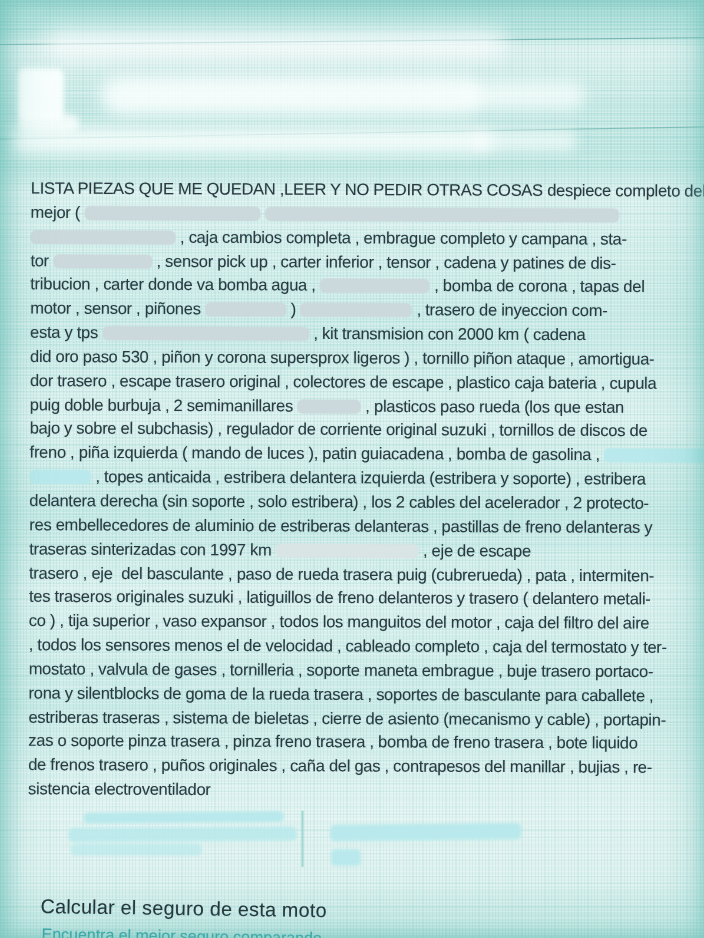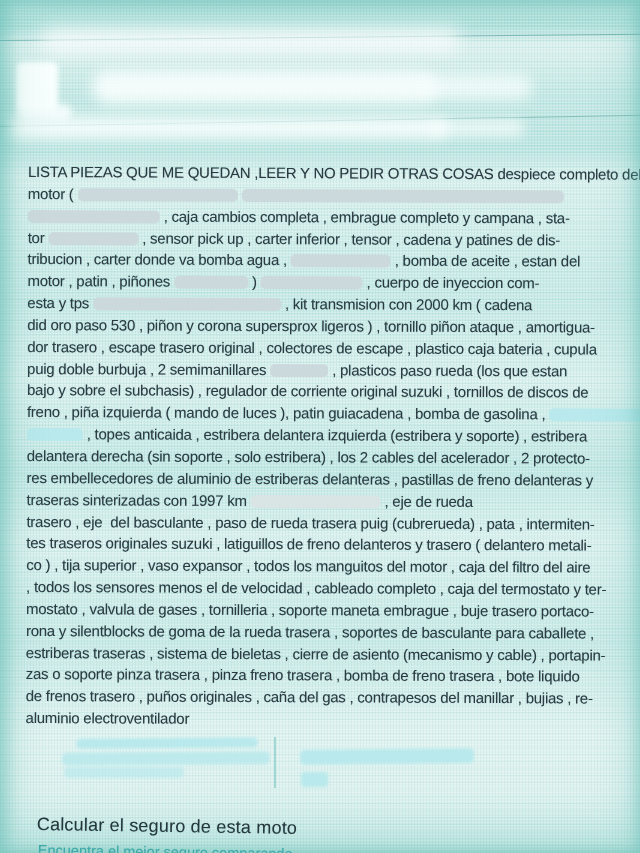--- a/index.html
+++ b/index.html
@@ -105,45 +105,45 @@
   <div class="wash w-top"></div>
   <div class="wash w-avatar"></div>
   <div class="wash w-avatar2"></div>
   <div class="wash soft w-title"></div>
   <div class="wash w-title-tail"></div>
   <div class="wash soft w-sub"></div>
   <div class="wash w-sub-tail"></div>
 
   <div class="listing">
       <div class="tline"><span>LISTA PIEZAS QUE ME QUEDAN ,LEER Y NO PEDIR OTRAS COSAS despiece completo del</span></div>
-      <div class="tline"><span>motor ( </span><span class="redact gray" style="width: 160px;"></span><span> </span><span class="redact gray" style="width: 322px;"></span></div>
+      <div class="tline"><span>mejor ( </span><span class="redact gray" style="width: 160px;"></span><span> </span><span class="redact gray" style="width: 322px;"></span></div>
       <div class="tline"><span class="redact gray" style="width: 132px;"></span><span> , caja cambios completa , embrague completo y campana , sta-</span></div>
       <div class="tline"><span>tor </span><span class="redact gray" style="width: 90px;"></span><span> , sensor pick up , carter inferior , tensor , cadena y patines de dis-</span></div>
-      <div class="tline"><span>tribucion , carter donde va bomba agua , </span><span class="redact gray" style="width: 100px;"></span><span> , bomba de aceite , estan del</span></div>
-      <div class="tline"><span>motor , patin , piñones </span><span class="redact gray" style="width: 74px;"></span><span> ) </span><span class="redact gray" style="width: 102px;"></span><span> , cuerpo de inyeccion com-</span></div>
+      <div class="tline"><span>tribucion , carter donde va bomba agua , </span><span class="redact gray" style="width: 100px;"></span><span> , bomba de corona , tapas del</span></div>
+      <div class="tline"><span>motor , sensor , piñones </span><span class="redact gray" style="width: 74px;"></span><span> ) </span><span class="redact gray" style="width: 102px;"></span><span> , trasero de inyeccion com-</span></div>
       <div class="tline"><span>esta y tps </span><span class="redact gray" style="width: 188px;"></span><span> , kit transmision con 2000 km ( cadena</span></div>
       <div class="tline"><span>did oro paso 530 , piñon y corona supersprox ligeros ) , tornillo piñon ataque , amortigua-</span></div>
       <div class="tline"><span>dor trasero , escape trasero original , colectores de escape , plastico caja bateria , cupula</span></div>
       <div class="tline"><span>puig doble burbuja , 2 semimanillares </span><span class="redact gray" style="width: 58px;"></span><span> , plasticos paso rueda (los que estan</span></div>
       <div class="tline"><span>bajo y sobre el subchasis) , regulador de corriente original suzuki , tornillos de discos de</span></div>
       <div class="tline"><span>freno , piña izquierda ( mando de luces ), patin guiacadena , bomba de gasolina , </span><span class="redact cyan" style="width: 118px;"></span></div>
       <div class="tline"><span class="redact cyan" style="width: 56px;"></span><span> , topes anticaida , estribera delantera izquierda (estribera y soporte) , estribera</span></div>
       <div class="tline"><span>delantera derecha (sin soporte , solo estribera) , los 2 cables del acelerador , 2 protecto-</span></div>
       <div class="tline"><span>res embellecedores de aluminio de estriberas delanteras , pastillas de freno delanteras y</span></div>
-      <div class="tline"><span>traseras sinterizadas con 1997 km </span><span class="redact pale" style="width: 130px;"></span><span> , eje de rueda</span></div>
+      <div class="tline"><span>traseras sinterizadas con 1997 km </span><span class="redact pale" style="width: 130px;"></span><span> , eje de escape</span></div>
       <div class="tline"><span>trasero , eje  del basculante , paso de rueda trasera puig (cubrerueda) , pata , intermiten-</span></div>
       <div class="tline"><span>tes traseros originales suzuki , latiguillos de freno delanteros y trasero ( delantero metali-</span></div>
       <div class="tline"><span>co ) , tija superior , vaso expansor , todos los manguitos del motor , caja del filtro del aire</span></div>
       <div class="tline"><span>, todos los sensores menos el de velocidad , cableado completo , caja del termostato y ter-</span></div>
       <div class="tline"><span>mostato , valvula de gases , tornilleria , soporte maneta embrague , buje trasero portaco-</span></div>
       <div class="tline"><span>rona y silentblocks de goma de la rueda trasera , soportes de basculante para caballete ,</span></div>
       <div class="tline"><span>estriberas traseras , sistema de bieletas , cierre de asiento (mecanismo y cable) , portapin-</span></div>
       <div class="tline"><span>zas o soporte pinza trasera , pinza freno trasera , bomba de freno trasera , bote liquido</span></div>
       <div class="tline"><span>de frenos trasero , puños originales , caña del gas , contrapesos del manillar , bujias , re-</span></div>
-      <div class="tline"><span>aluminio electroventilador</span></div>
+      <div class="tline"><span>sistencia electroventilador</span></div>
     </div>
 
   <div class="strip s1"></div>
   <div class="strip s2"></div>
   <div class="strip s3"></div>
   <div class="vdivider"></div>
   <div class="strip s4"></div>
   <div class="strip s5"></div>
 
   <div class="insurance-heading">Calcular el seguro de esta moto</div>

